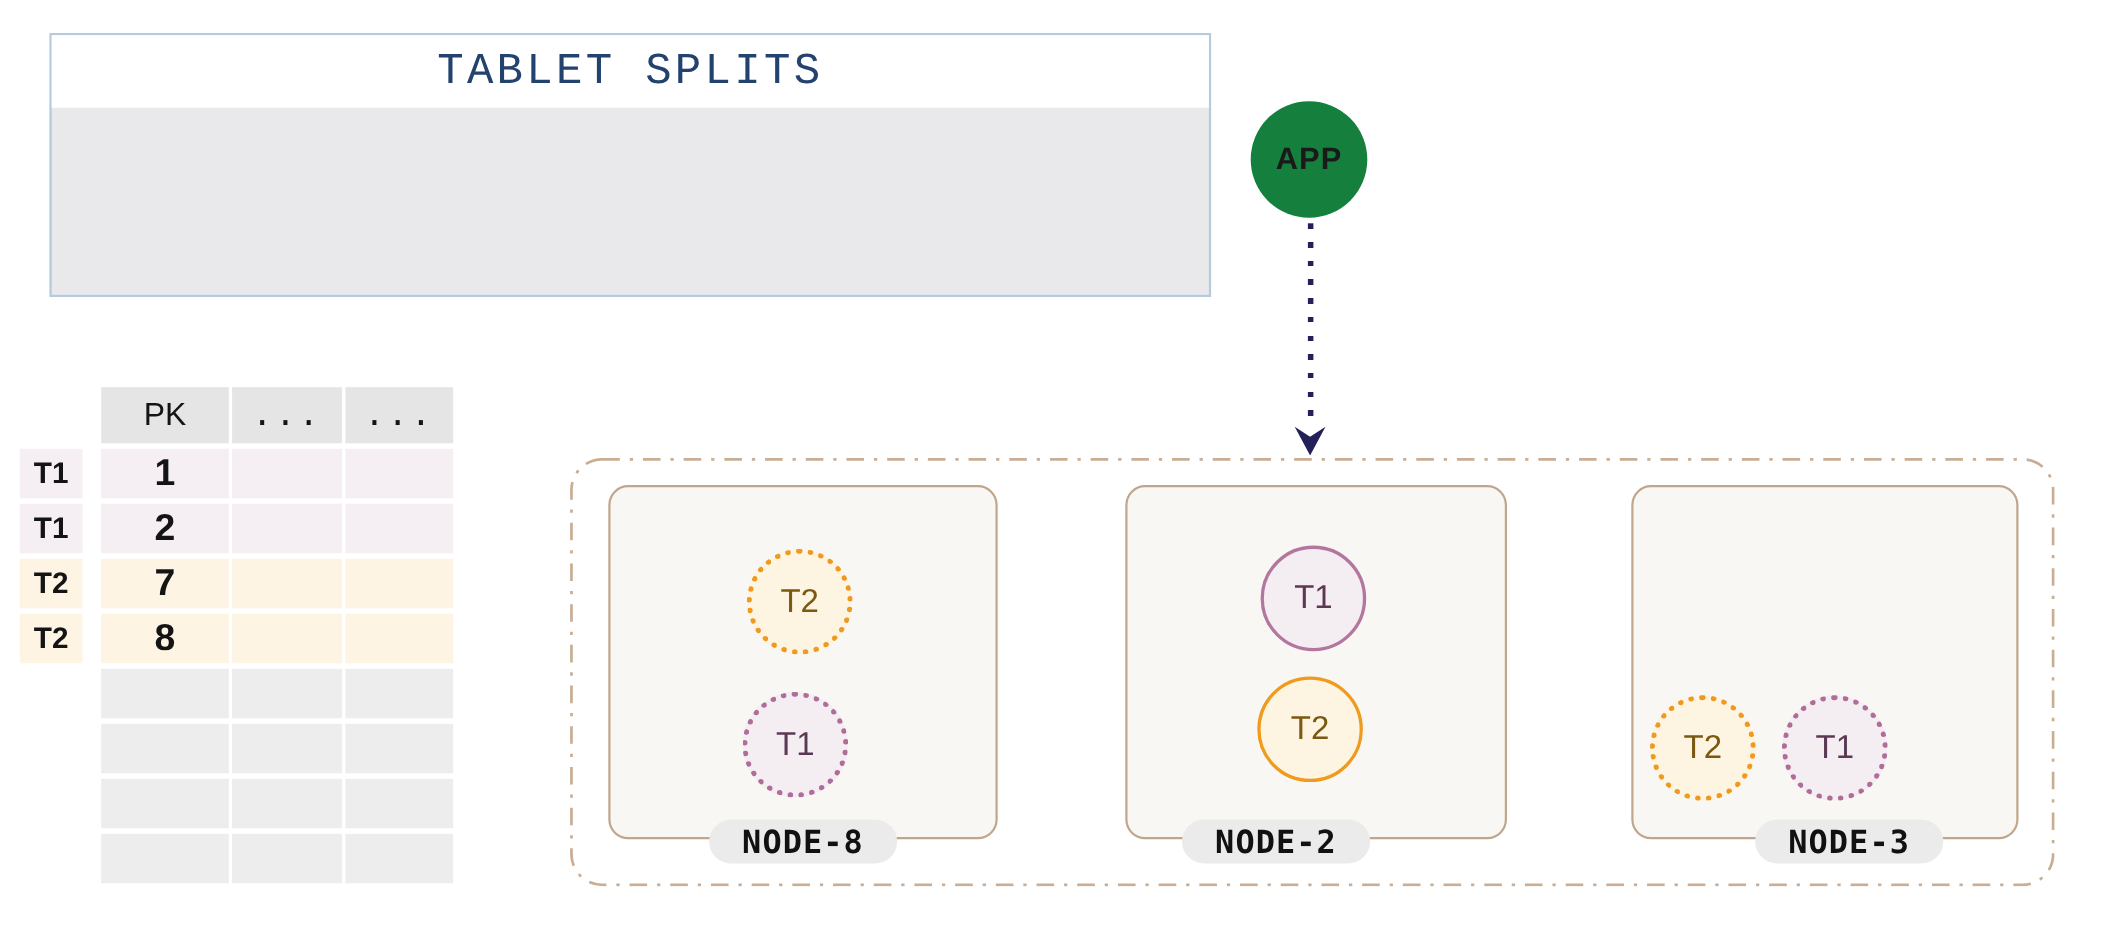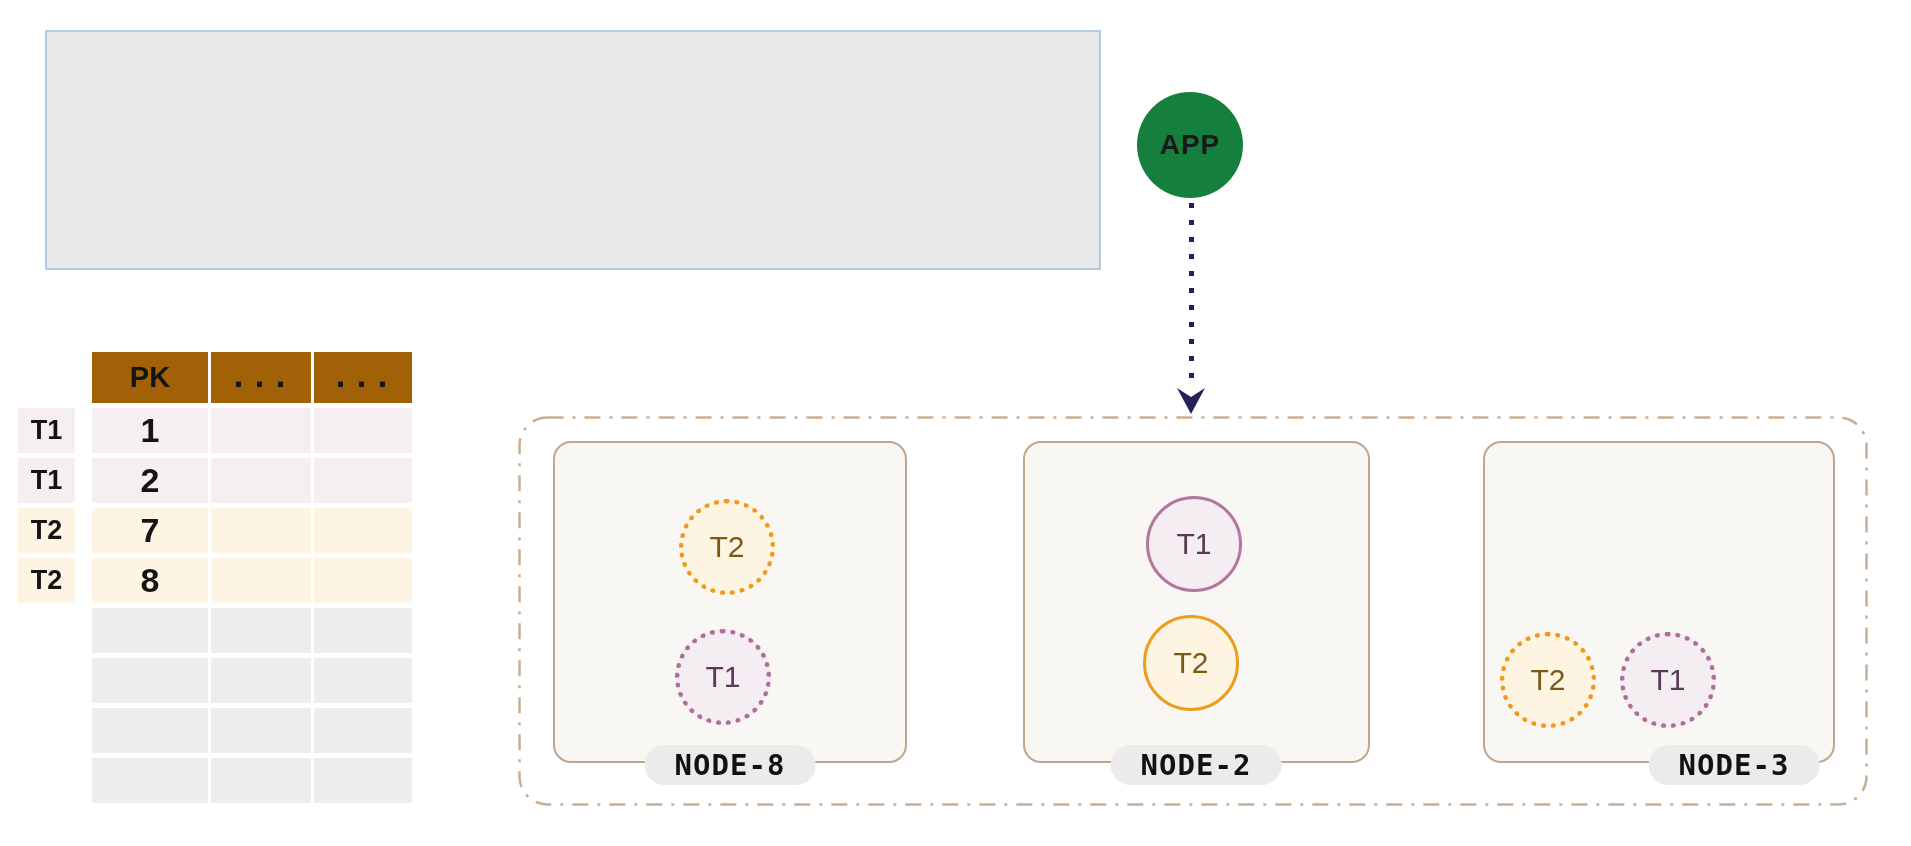--- a/index.html
+++ b/index.html
@@ -26,22 +26,22 @@
                 font-weight:bold; font-size:28px; color:#1a1a1a; letter-spacing:1px; }
   .app-arrow-line { left:1189px; top:203px; width:5px; height:183px;
                     background-image:repeating-linear-gradient(to bottom,#232158 0 5px,transparent 5px 17px); }
   .app-arrow-head { left:1176px; top:388px; }
 
   
   .pk-table { left:18px; top:352px; display:grid;
               grid-template-columns:71px 116px 100px 98px;
               grid-template-rows:51px repeat(8,45px);
               column-gap:3px; row-gap:5px; }
-  .hcell { background:#a16207; display:flex; align-items:center; justify-content:center;
-           font-weight:bold; font-size:29px; color:#141414; }
+  .hcell { background:#e5e5e5; display:flex; align-items:center; justify-content:center;
+           font-weight:normal; font-size:29px; color:#141414; }
   .hcell.dots { font-family:"DejaVu Sans Mono",monospace; letter-spacing:3px; font-size:30px;
                 align-items:flex-start; line-height:34px; padding-top:8px; }
   .cell { display:flex; align-items:center; justify-content:center;
           font-weight:bold; font-size:34px; color:#141414; }
   .lcell { width:57px; display:flex; align-items:center; justify-content:center;
            font-weight:bold; font-size:27px; color:#141414; }
   .t1 { background:#f5eef3; }
   .t2 { background:#fdf4e3; }
   .empty { background:#ededed; }
 
@@ -63,20 +63,23 @@
   .tab-t2 { background:#fdf4e2; color:#7c5913; }
   .dotted-orange { border:5px dotted #f0991f; }
   .dotted-purple { border:5px dotted #b06c9b; }
   .solid-orange  { border:3px solid #ef9b1e; }
   .solid-purple  { border:3px solid #b3779f; }
 </style>
 </head>
 <body>
 
 <div class="abs info-box">
+  <div class="info-header">
+    <span class="info-title">TABLET SPLITS</span>
+  </div>
   <ul class="info-body">
   </ul>
 </div>
 
 <div class="abs app-circle">
   <span>APP</span>
 </div>
 <div class="abs app-arrow-line"></div>
 <svg class="abs app-arrow-head" width="30" height="26" viewBox="0 0 30 26">
   <path d="M1 0 L15 26 L29 0 L15 9 Z" fill="#232158"></path>
@@ -146,18 +149,18 @@
 <div class="abs tablet tab-t2 dotted-orange" style="left:1500px; top:632px;">
   <span>T2</span>
 </div>
 <div class="abs tablet tab-t1 dotted-purple" style="left:1620px; top:632px;">
   <span>T1</span>
 </div>
 
 <div class="abs node-pill" style="left:730px;">
   <span>NODE-8</span>
 </div>
-<div class="abs node-pill" style="left:1196px;">
+<div class="abs node-pill" style="left:1160px;">
   <span>NODE-2</span>
 </div>
-<div class="abs node-pill" style="left:1734px;align-items:center;">
+<div class="abs node-pill" style="left:1681px;align-items:center;">
   <span>NODE-3</span>
 </div>
 
 </body></html>

